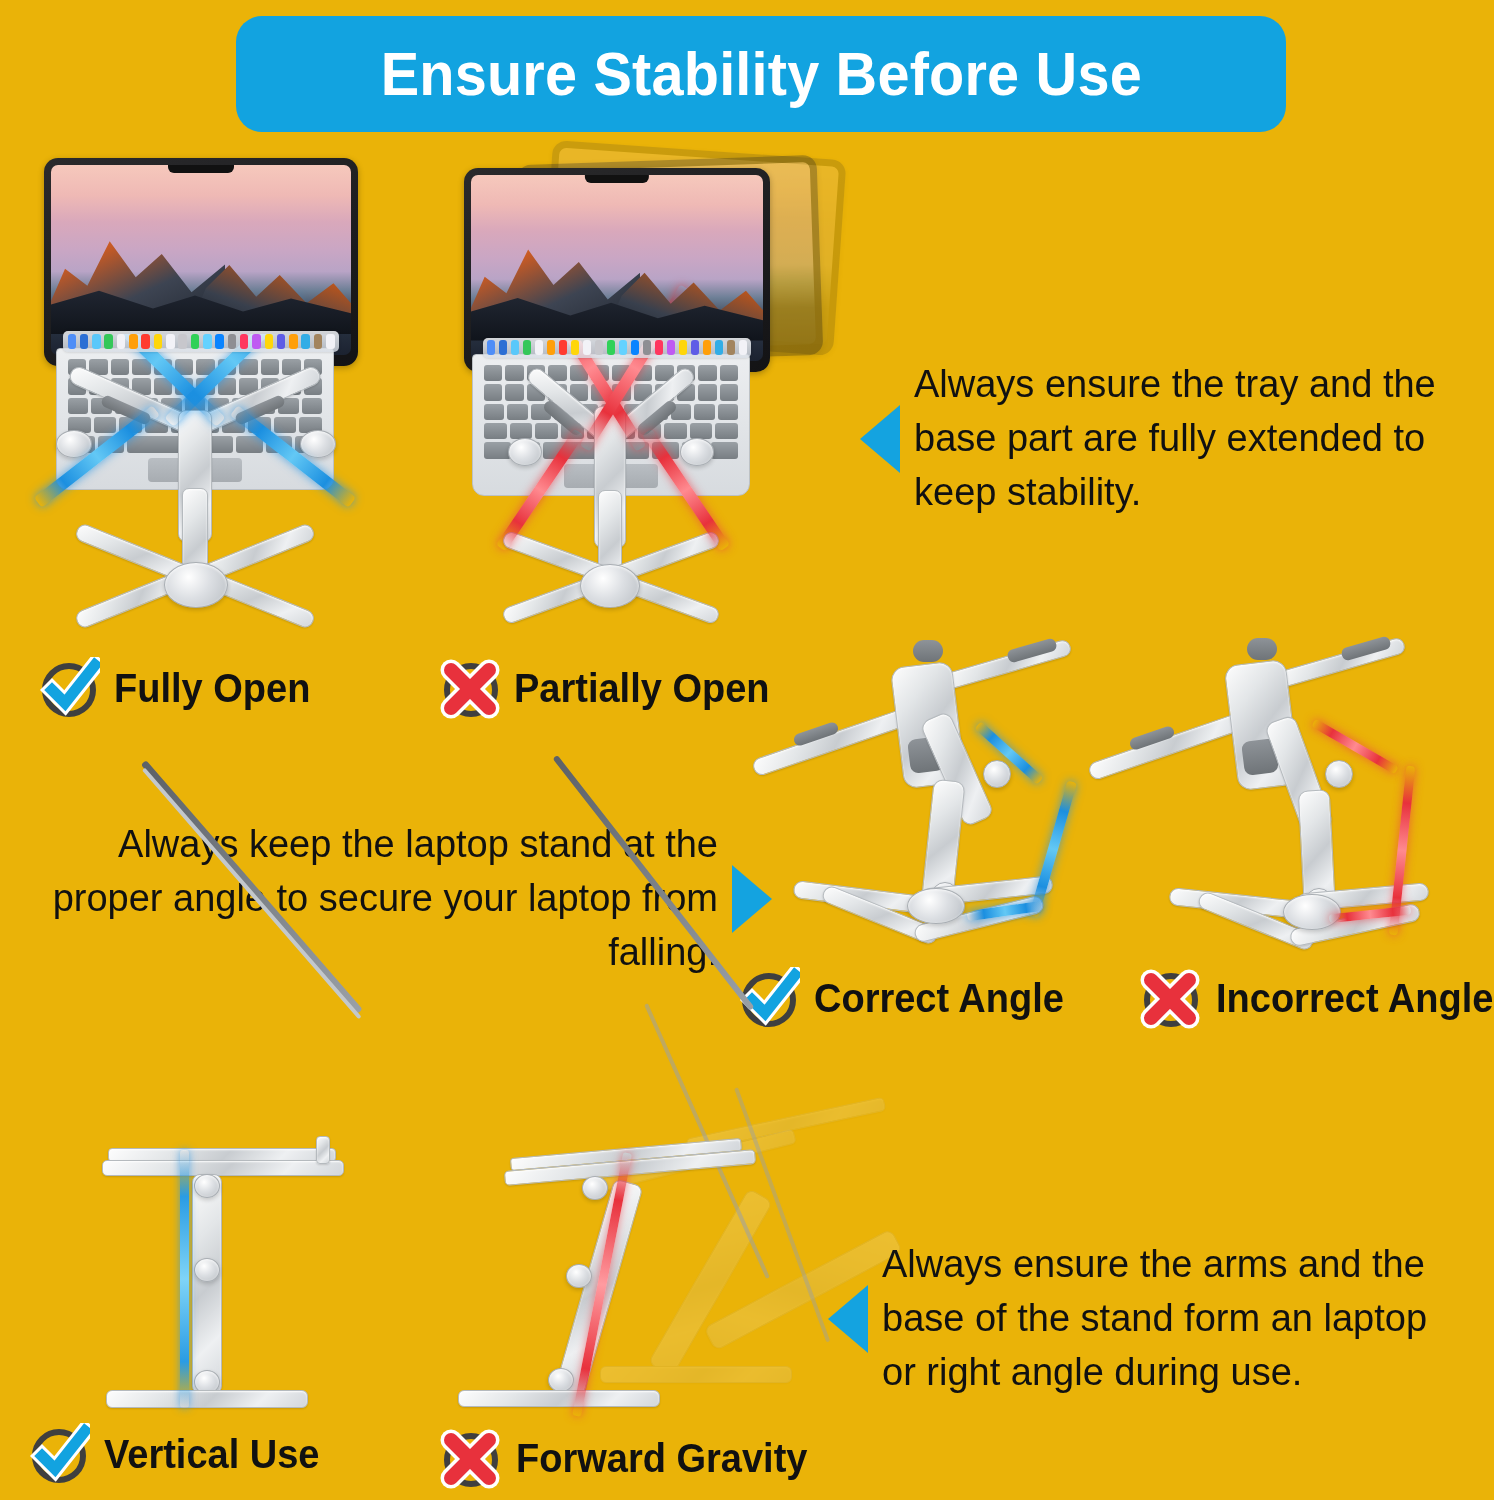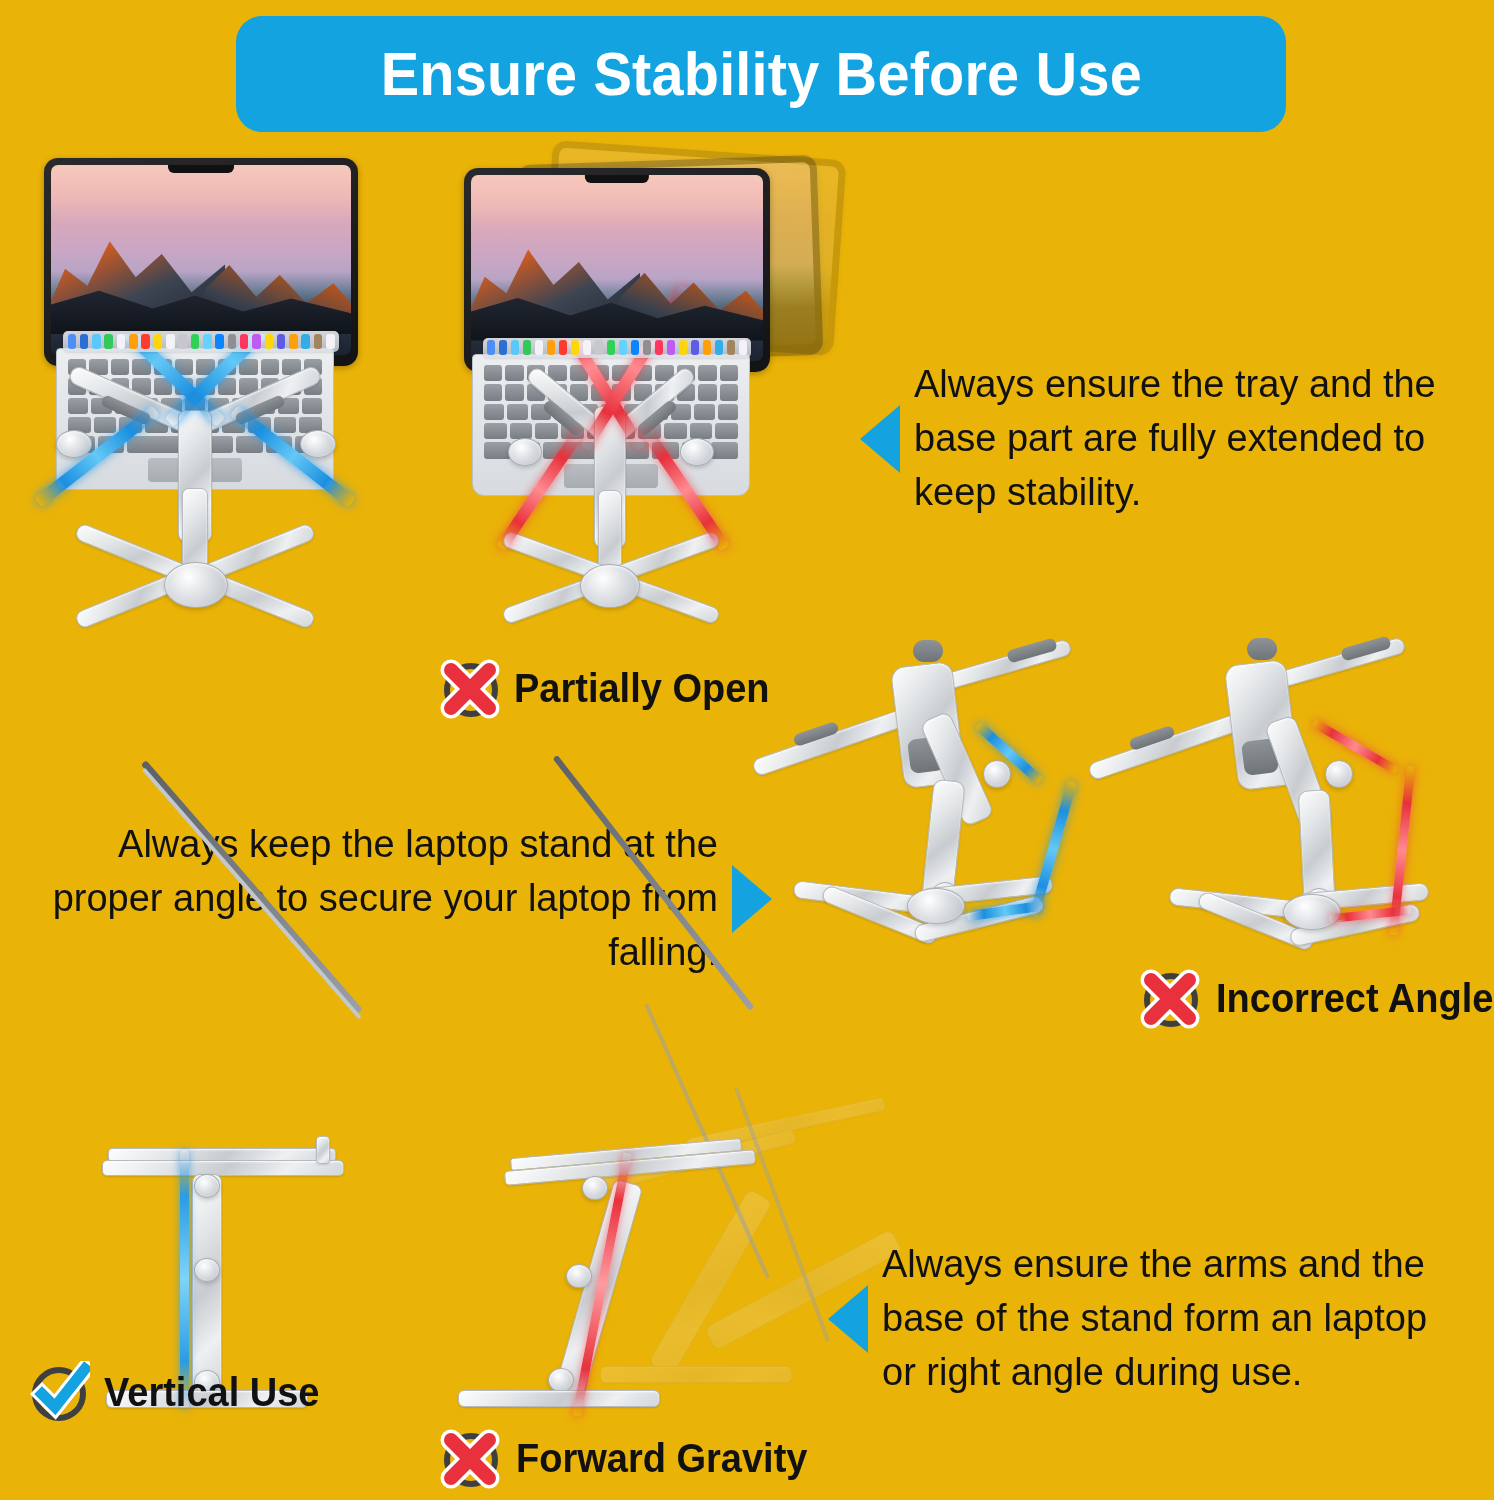--- a/index.html
+++ b/index.html
@@ -235,20 +235,30 @@
     <div class="art metal" style="left:44px;top:430px;width:130px;height:16px;transform:rotate(-22deg);"></div>
     <div class="art metal" style="left:158px;top:430px;width:130px;height:16px;transform:rotate(22deg);"></div>
     <div class="art hub" style="left:136px;top:404px;width:62px;height:44px;"></div>
 
     <div class="art beam beam-b" style="left:40px;top:196px;width:178px;height:13px;transform:rotate(44deg);"></div>
     <div class="art beam beam-b" style="left:-6px;top:292px;width:150px;height:13px;transform:rotate(-38deg);"></div>
     <div class="art beam beam-b" style="left:116px;top:196px;width:178px;height:13px;transform:rotate(-44deg);"></div>
     <div class="art beam beam-b" style="left:190px;top:292px;width:150px;height:13px;transform:rotate(38deg);"></div>
   </div>
 
+  <div class="label-row" style="left:38px;top:657px;">
+    <div class="badge">
+      <svg viewBox="0 0 62 62" width="62" height="62" aria-hidden="true">
+        <circle cx="31" cy="33" r="24" fill="none" stroke="#3F3F3F" stroke-width="6"></circle>
+        <path d="M14 33 L27 46 L57 8" fill="none" stroke="#ffffff" stroke-width="17" stroke-linecap="square"></path>
+        <path d="M14 33 L27 46 L57 8" fill="none" stroke="#12A3E0" stroke-width="11" stroke-linecap="square"></path>
+      </svg>
+    </div>
+    <div class="cap">Fully Open</div>
+  </div>
 
   <div class="art" style="left:430px;top:150px;width:400px;height:490px;">
 
     <div class="art lid ghost2" style="left:116px;top:0;width:280px;height:178px;transform:rotate(4deg);">
       <div class="screen"></div>
     </div>
     <div class="art lid ghost" style="left:90px;top:10px;width:286px;height:182px;transform:rotate(-2deg);">
       <div class="screen"></div>
     </div>
 
@@ -423,20 +433,30 @@
     <div class="art metal" style="left:176px;top:262px;width:130px;height:16px;transform:rotate(-6deg);"></div>
     <div class="art metal" style="left:74px;top:286px;width:120px;height:16px;transform:rotate(22deg);"></div>
     <div class="art metal" style="left:168px;top:290px;width:130px;height:16px;transform:rotate(-14deg);"></div>
     <div class="art hub" style="left:162px;top:268px;width:56px;height:34px;"></div>
 
     <div class="art beam beam-b" style="left:222px;top:128px;width:84px;height:10px;transform:rotate(42deg);"></div>
     <div class="art beam beam-b" style="left:238px;top:224px;width:140px;height:10px;transform:rotate(-74deg);"></div>
     <div class="art beam beam-b" style="left:222px;top:286px;width:76px;height:10px;transform:rotate(-8deg);"></div>
   </div>
 
+  <div class="label-row" style="left:738px;top:967px;">
+    <div class="badge">
+      <svg viewBox="0 0 62 62" width="62" height="62" aria-hidden="true">
+        <circle cx="31" cy="33" r="24" fill="none" stroke="#3F3F3F" stroke-width="6"></circle>
+        <path d="M14 33 L27 46 L57 8" fill="none" stroke="#ffffff" stroke-width="17" stroke-linecap="square"></path>
+        <path d="M14 33 L27 46 L57 8" fill="none" stroke="#12A3E0" stroke-width="11" stroke-linecap="square"></path>
+      </svg>
+    </div>
+    <div class="cap">Correct Angle</div>
+  </div>
 
   <div class="art" style="left:1085px;top:620px;width:380px;height:340px;">
     <div class="art metal" style="left:0px;top:116px;width:170px;height:16px;transform:rotate(-19deg);"></div>
     <div class="art pad" style="left:44px;top:112px;width:46px;height:12px;transform:rotate(-19deg);"></div>
     <div class="art metal" style="left:190px;top:34px;width:130px;height:15px;transform:rotate(-16deg);"></div>
     <div class="art pad" style="left:256px;top:22px;width:50px;height:13px;transform:rotate(-16deg);"></div>
     <div class="art metal" style="left:146px;top:42px;width:60px;height:124px;border-radius:14px;transform:rotate(-7deg);"></div>
     <div class="art pad" style="left:158px;top:120px;width:34px;height:34px;border-radius:8px;transform:rotate(-7deg);"></div>
     <div class="art pad" style="left:162px;top:18px;width:30px;height:22px;border-radius:11px;"></div>
     <div class="art metal" style="left:198px;top:96px;width:30px;height:116px;border-radius:10px;transform:rotate(-20deg);"></div>
@@ -492,21 +512,21 @@
     <div class="art metal" style="left:168px;top:166px;width:28px;height:218px;border-radius:8px;"></div>
     <div class="art hub" style="left:170px;top:166px;width:24px;height:22px;"></div>
     <div class="art hub" style="left:170px;top:250px;width:24px;height:22px;"></div>
     <div class="art hub" style="left:170px;top:362px;width:24px;height:22px;"></div>
 
     <div class="art metal" style="left:82px;top:382px;width:200px;height:16px;border-radius:6px;"></div>
 
     <div class="line-b" style="left:156px;top:142px;width:9px;height:258px;"></div>
   </div>
 
-  <div class="label-row" style="left:28px;top:1361px;text-align:right;">
+  <div class="label-row" style="left:28px;top:1423px;text-align:right;">
     <div class="badge">
       <svg viewBox="0 0 62 62" width="62" height="62" aria-hidden="true">
         <circle cx="31" cy="33" r="24" fill="none" stroke="#3F3F3F" stroke-width="6"></circle>
         <path d="M14 33 L27 46 L57 8" fill="none" stroke="#ffffff" stroke-width="17" stroke-linecap="square"></path>
         <path d="M14 33 L27 46 L57 8" fill="none" stroke="#12A3E0" stroke-width="11" stroke-linecap="square"></path>
       </svg>
     </div>
     <div class="cap">Vertical Use</div>
   </div>
 

